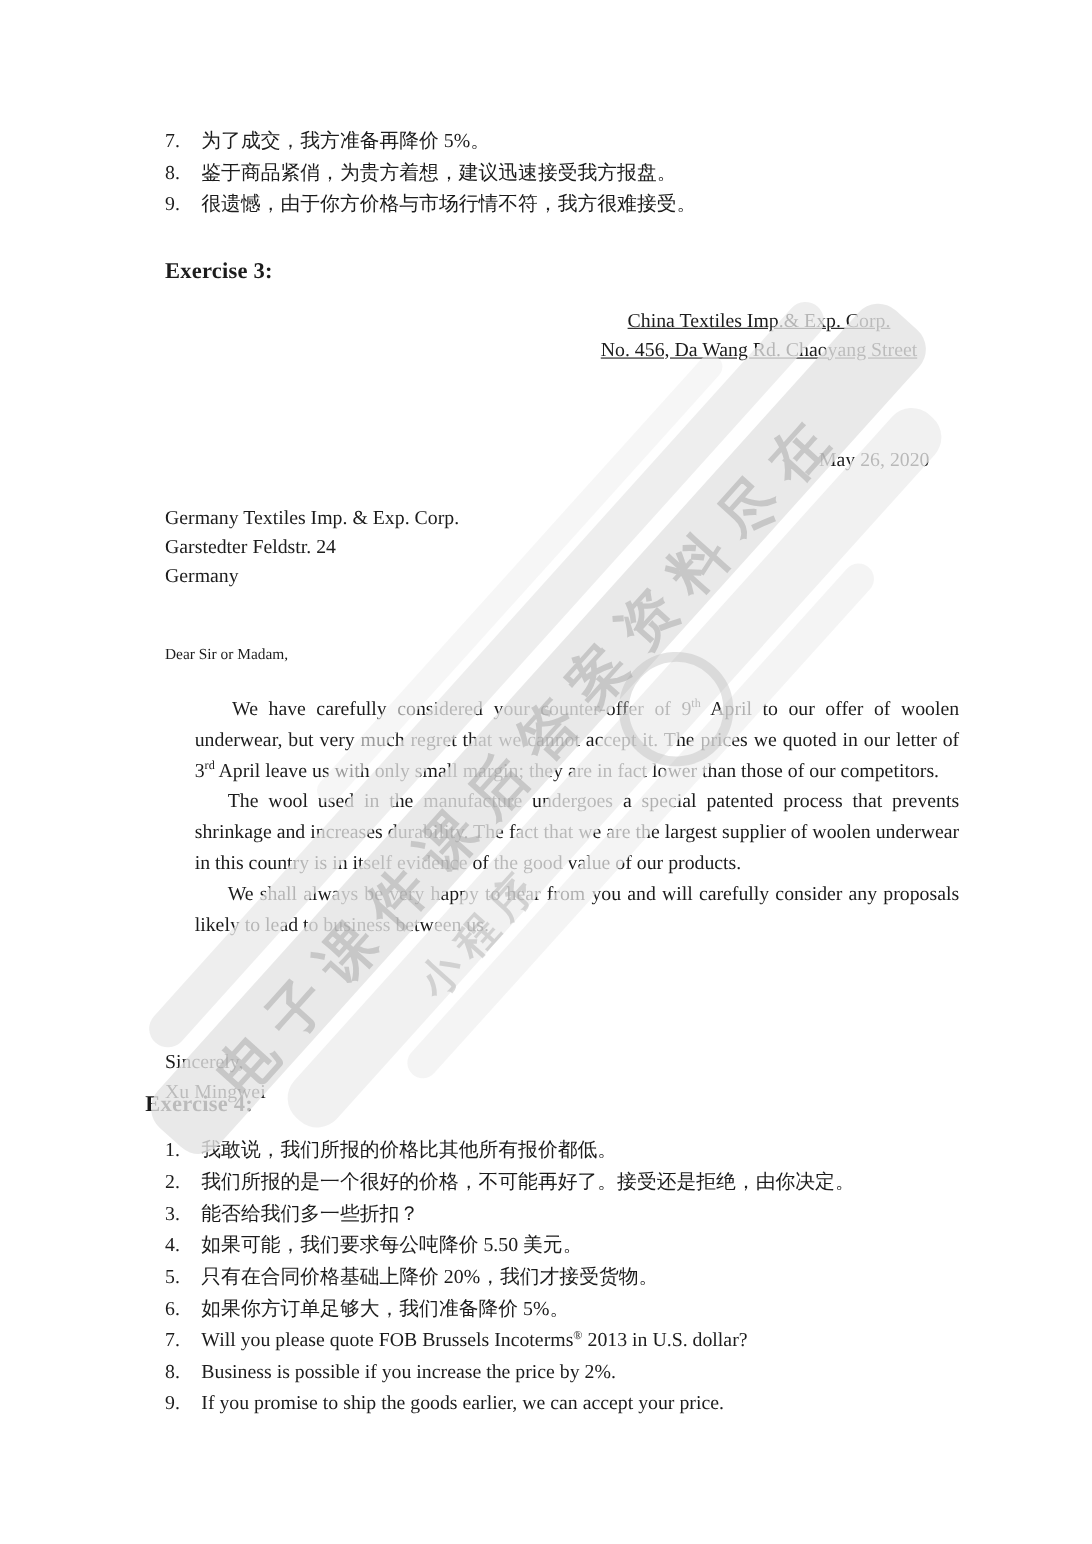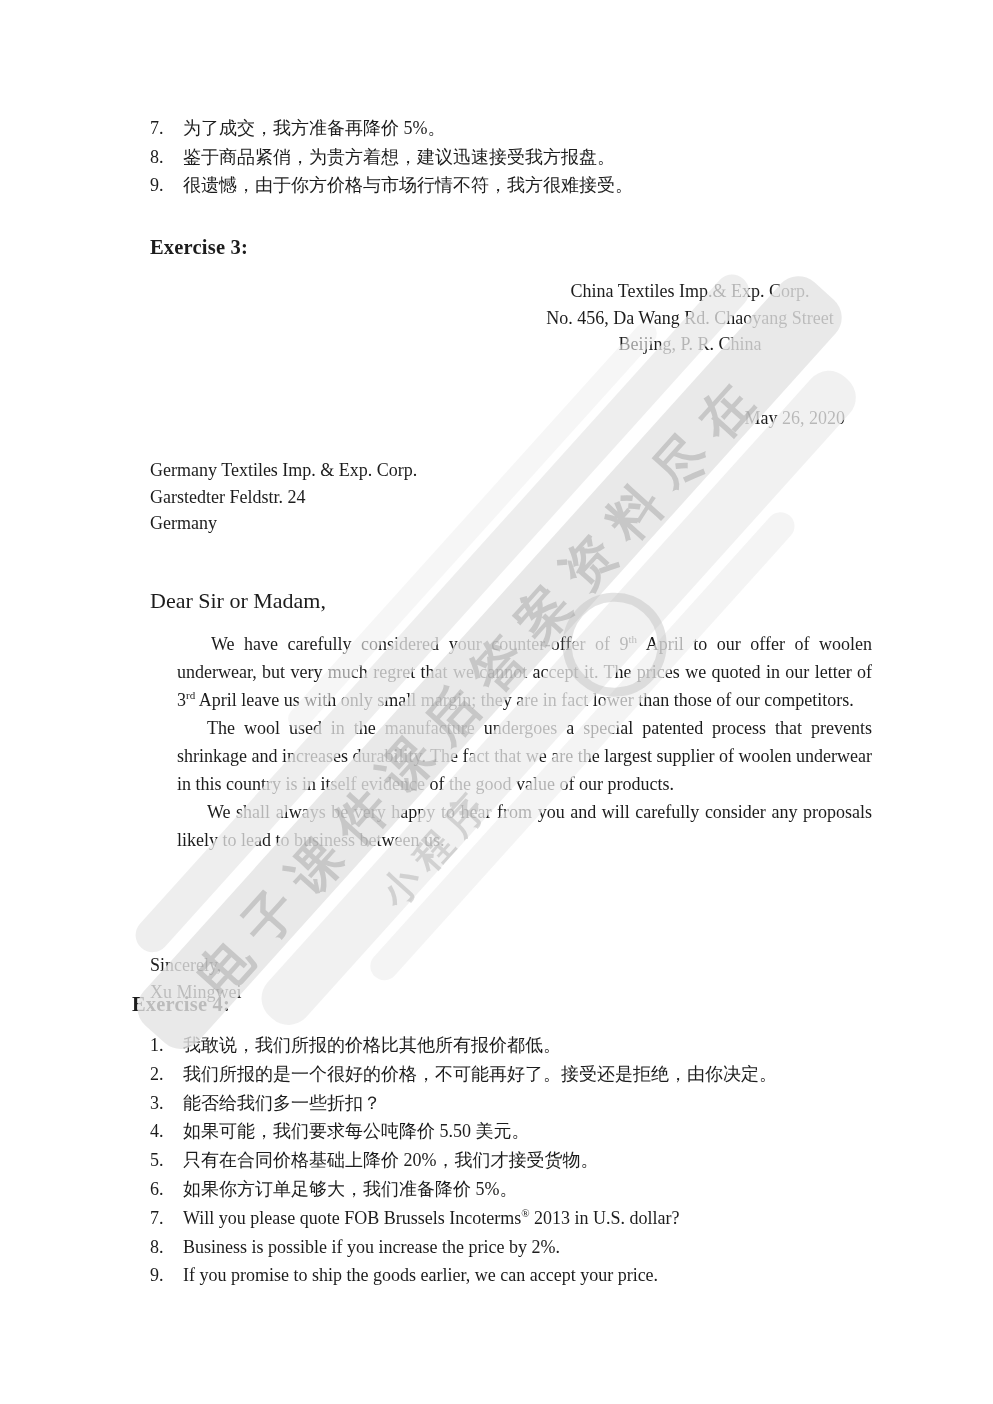--- a/index.html
+++ b/index.html
@@ -21,24 +21,24 @@
   .lrow { display:flex; }
   .lrow .num { width:33px; flex:none; }
   .lrow .txt { flex:1; }
 
   
   .ex-heading { font-size:20.5px; font-weight:bold; letter-spacing:0.2px; }
   .ex3-heading { left:150px; top:236px; }
   .ex4-heading { left:132px; top:993px; }
 
   
-  .sender { left:510px; top:278px; width:360px; text-align:center; font-size:18px; line-height:26.5px; }
+  .sender { left:510px; top:278px; width:360px; text-align:center; font-size:18px; line-height:26.5px;text-decoration:underline; }
   .dateline { left:150px; top:408px; width:695px; text-align:right; font-size:18px; }
   .recipient { left:150px; top:457px; font-size:18px; line-height:26.5px; }
-  .salutation { left:150px; top:588px; font-size:22px; }
+  .salutation { left:150px; top:588px; font-size:14px; }
   .body-paras { left:150px; top:630px; width:695px; font-size:18px; line-height:28px; text-align:justify;margin-left:27px; }
   .body-paras p { margin:0; }
   .p-indent1 { text-indent:34px; }
   .p-indent2 { text-indent:30px; }
   .closing-block { left:150px; top:952px; font-size:18px; line-height:27px; }
 
   sup { font-size:11px; line-height:0; }
 
   
   .watermark {
@@ -89,21 +89,20 @@
         <span class="num">9.</span>
         <span class="txt">很遗憾，由于你方价格与市场行情不符，我方很难接受。</span>
       </div>
     </div>
 
     <div class="abs ex-heading ex3-heading">Exercise 3:</div>
 
     <div class="abs sender">
       <div>China Textiles Imp.&amp; Exp. Corp.</div>
       <div>No. 456, Da Wang Rd. Chaoyang Street</div>
-      <div>Beijing, P. R. China</div>
     </div>
 
     <div class="abs dateline">May 26, 2020</div>
 
     <div class="abs recipient">
       <div>Germany Textiles Imp. &amp; Exp. Corp.</div>
       <div>Garstedter Feldstr. 24</div>
       <div>Germany</div>
     </div>
 

